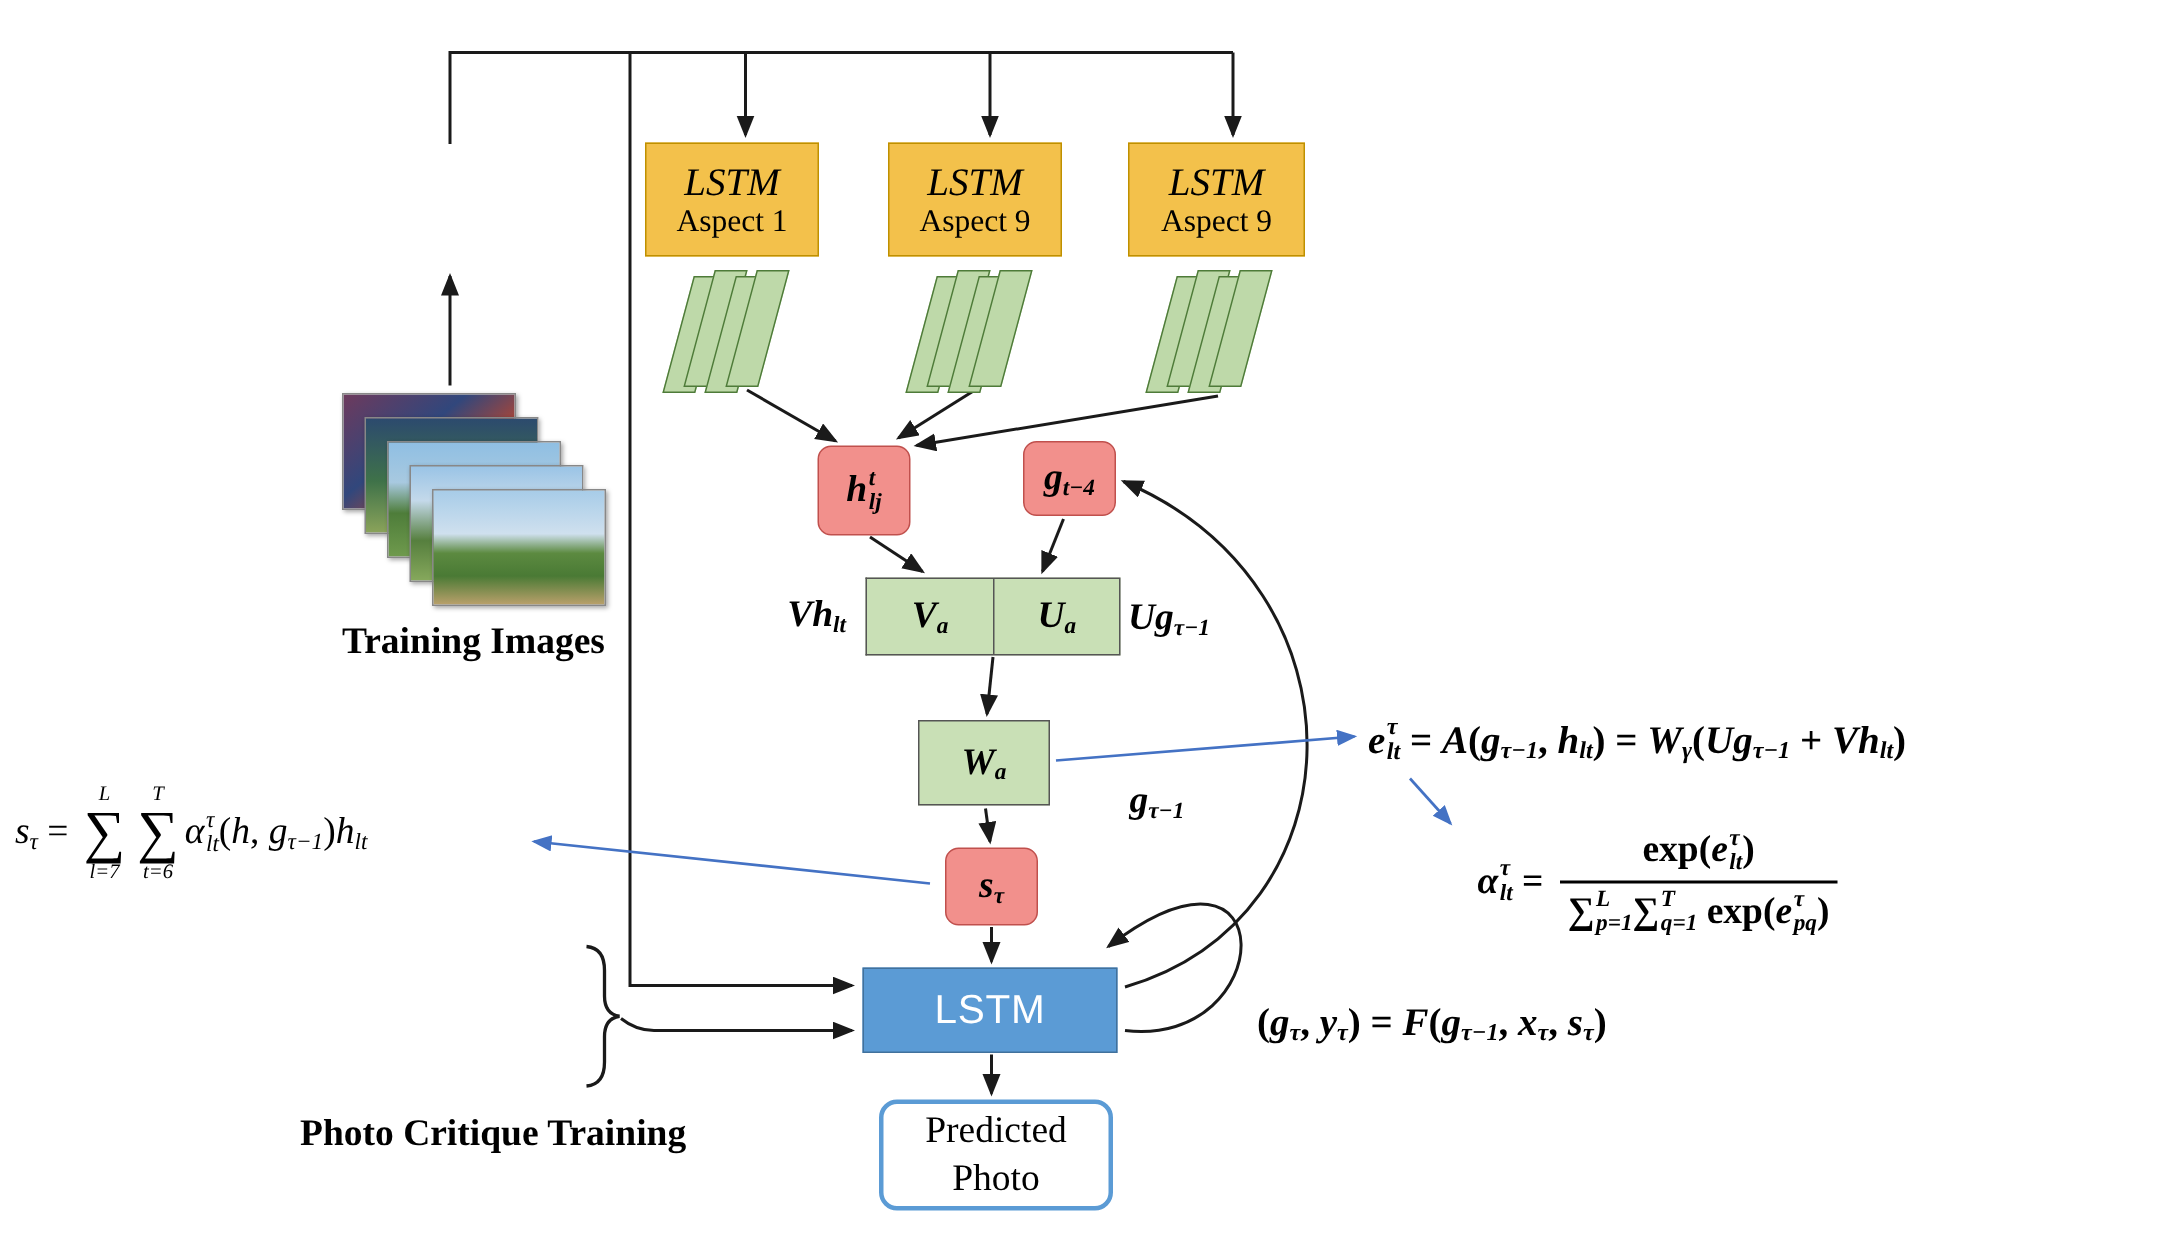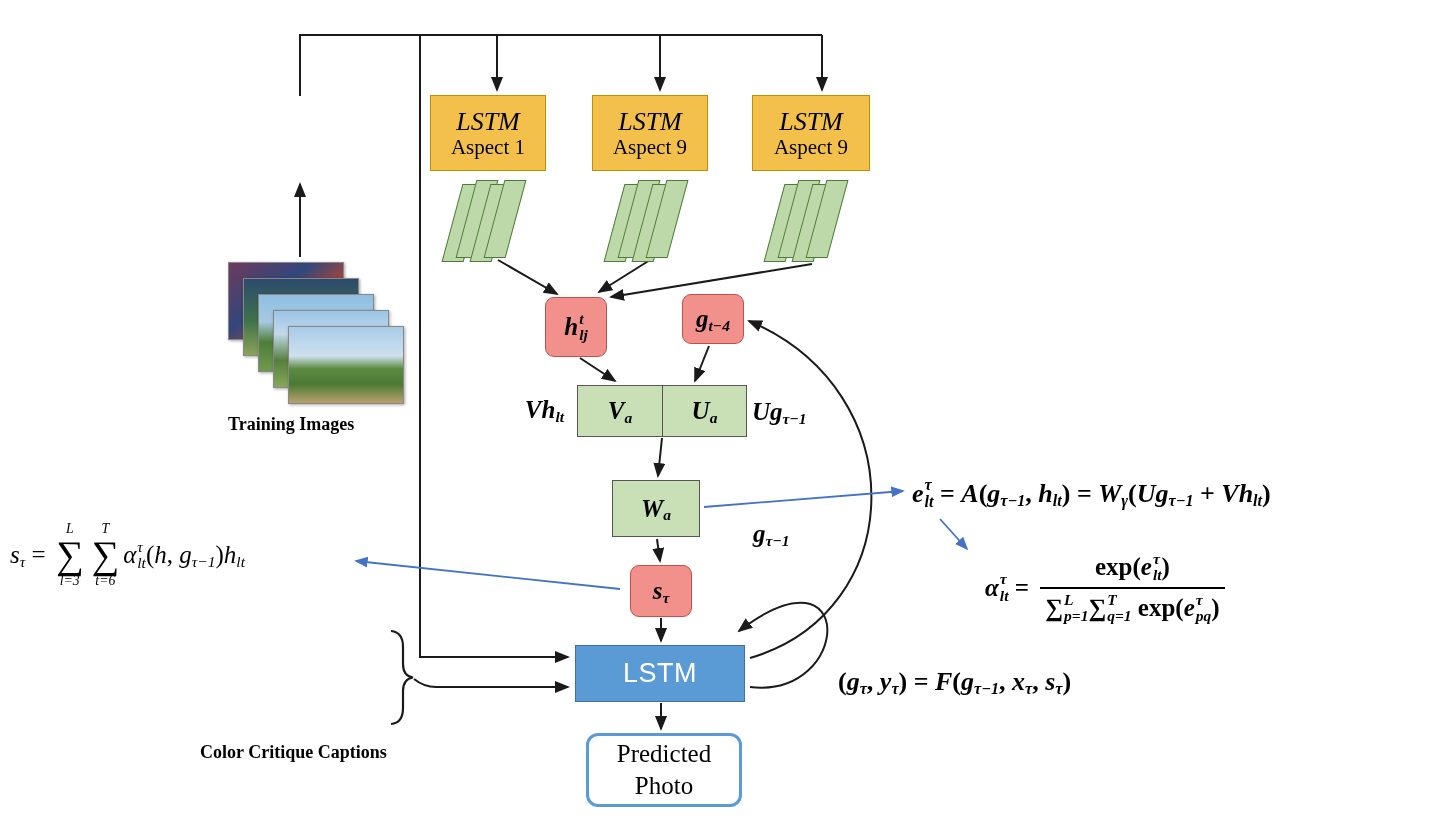--- a/index.html
+++ b/index.html
@@ -22,21 +22,21 @@
   .sheet{position:absolute;width:20px;height:76px;background:#BED9A9;
          border:1.4px solid #4E7B39;transform:skewX(-15deg);}
   .photo{position:absolute;width:114px;height:76px;border:1px solid #888;
          box-shadow:1px 1px 3px rgba(0,0,0,.35);}
   .p1{background:linear-gradient(140deg,#6d3a5d 0%,#31477c 40%,#b8452f 70%,#d9a441 100%);}
   .p2{background:linear-gradient(180deg,#2c4a6e 0%,#3f7249 55%,#8aa35a 100%);}
   .p3{background:linear-gradient(180deg,#8fbfe3 0%,#a8c9e0 35%,#4e7d3a 62%,#6f9a4d 100%);}
   .p4{background:linear-gradient(180deg,#9ac4e6 0%,#c4d9ea 30%,#567f3e 65%,#86a85c 100%);}
   .p5{background:linear-gradient(180deg,#a7cce8 0%,#cfe0ee 38%,#5c8a40 55%,#4a7a35 75%,#b9a06b 100%);}
   .caption-line{font-size:23px;line-height:28px;}
-  .boldlabel{font-weight:bold;font-size:18px;}
+  .boldlabel{font-weight:bold;font-size:25px;}
   
   .fm{display:inline-flex;align-items:center;font-family:"Liberation Serif",serif;}
   .fm span{white-space:pre;}
   .fv{font-style:italic;}
   .fm sub{font-size:.62em;position:relative;top:.45em;font-style:italic;}
   .stack{display:inline-flex;flex-direction:column;align-items:flex-start;
          font-size:.62em;line-height:1.05;font-style:italic;justify-content:center;margin-left:1px;}
   .bigop{display:inline-flex;flex-direction:column;align-items:center;line-height:1;margin:0 4px;}
   .bigop .sigma{font-size:1.55em;line-height:.95;font-style:normal;}
   .bigop .lim{font-size:.55em;font-style:italic;line-height:1.15;}
@@ -193,21 +193,21 @@
     </div>
   <div class="abs fm mathlabel" style="left:753px;top:520px;">
       <span class="fv">g</span>
       <sub>τ−1</sub>
     </div>
 
   <div class="abs fm formula" style="left:10px;top:512px;height:86px;">
       <span class="fv">s</span>
       <sub>τ</sub>
       <span class="ft"> = </span>
-      <span class="bigop"><span class="lim">L</span><span class="sigma">∑</span><span class="lim">l=3</span></span>
+      <span class="bigop"><span class="lim">L</span><span class="sigma">∑</span><span class="lim">l=7</span></span>
       <span class="bigop"><span class="lim">T</span><span class="sigma">∑</span><span class="lim">t=6</span></span>
       <span class="fv">α</span>
       <span class="stack"><span>τ</span><span>lt</span></span>
       <span class="ft">(</span>
       <span class="fv">h</span>
       <span class="ft">, </span>
       <span class="fv">g</span>
       <sub>τ−1</sub>
       <span class="ft">)</span>
       <span class="fv">h</span>
@@ -255,15 +255,15 @@
       <sub>τ−1</sub>
       <span class="ft">, </span>
       <span class="fv">x</span>
       <sub>τ</sub>
       <span class="ft">, </span>
       <span class="fv">s</span>
       <sub>τ</sub>
       <span class="ft">)</span>
     </div>
 
-  <div class="abs boldlabel" style="left:200px;top:742px;">Color Critique Captions</div>
+  <div class="abs boldlabel" style="left:200px;top:742px;">Photo Critique Training</div>
 
 </div>
 
 </body></html>

